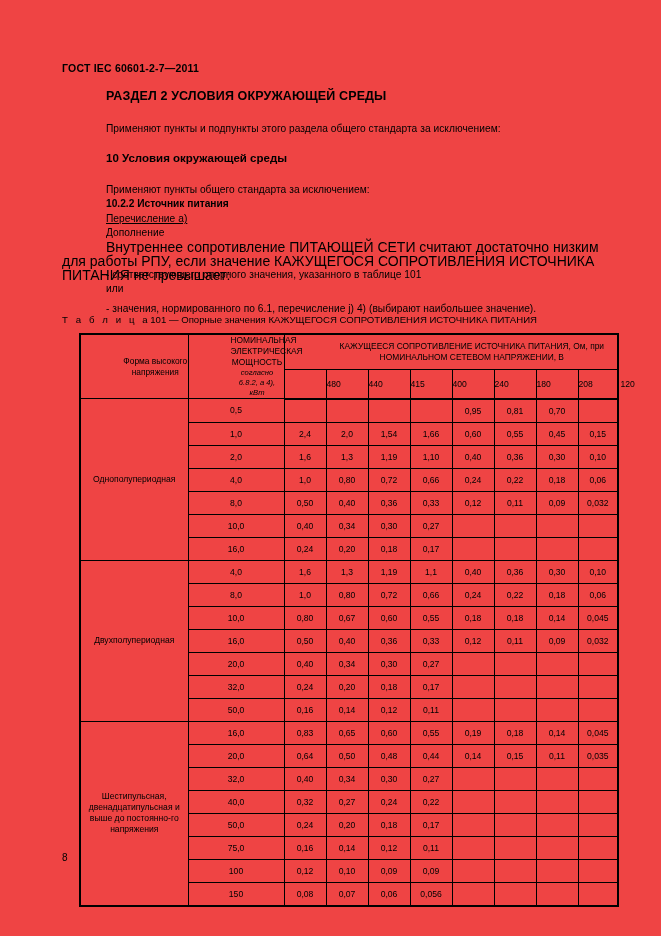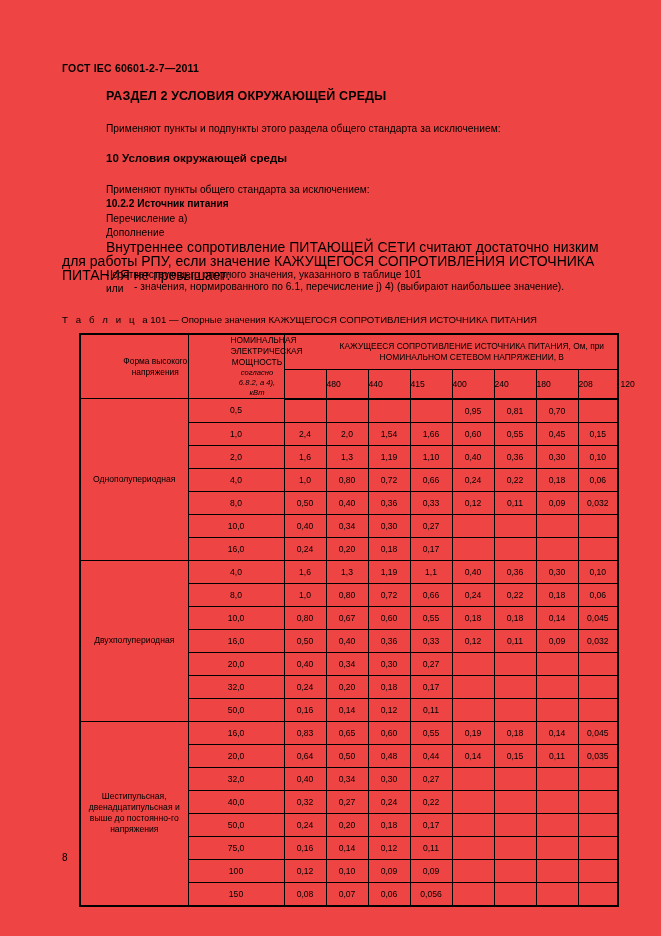--- a/index.html
+++ b/index.html
@@ -68,36 +68,36 @@
   .p-apply-2 { top: 183px; white-space: nowrap; }
 
   .p-1022 {
     position: absolute;
     left: 106px;
     top: 198px;
     font-size: 10.2px;
     font-weight: bold;
     white-space: nowrap;
   }
-  .p-list-a   { top: 212px; white-space: nowrap; }
+  .p-list-a   { top: 212px; white-space: nowrap; text-decoration: underline; }
   .p-addition { top: 226px; white-space: nowrap; }
 
   .p-body {
     position: absolute;
     left: 62px;
     top: 240px;
     width: 540px;
     font-size: 14px;
     line-height: 14px;
     text-indent: 44px;
     text-align: left;
   }
   .p-dash-1 { top: 268px; white-space: nowrap; }
   .p-or     { top: 282px; white-space: nowrap; }
-  .p-dash-2 { top: 280px; white-space: nowrap; margin-left: 28px; }
+  .p-dash-2 { top: 302px; white-space: nowrap; }
 
   
   .table-caption {
     position: absolute;
     left: 62px;
     top: 314px;
     font-size: 9.6px;
     white-space: nowrap;
   }
   .table-caption .spaced {

